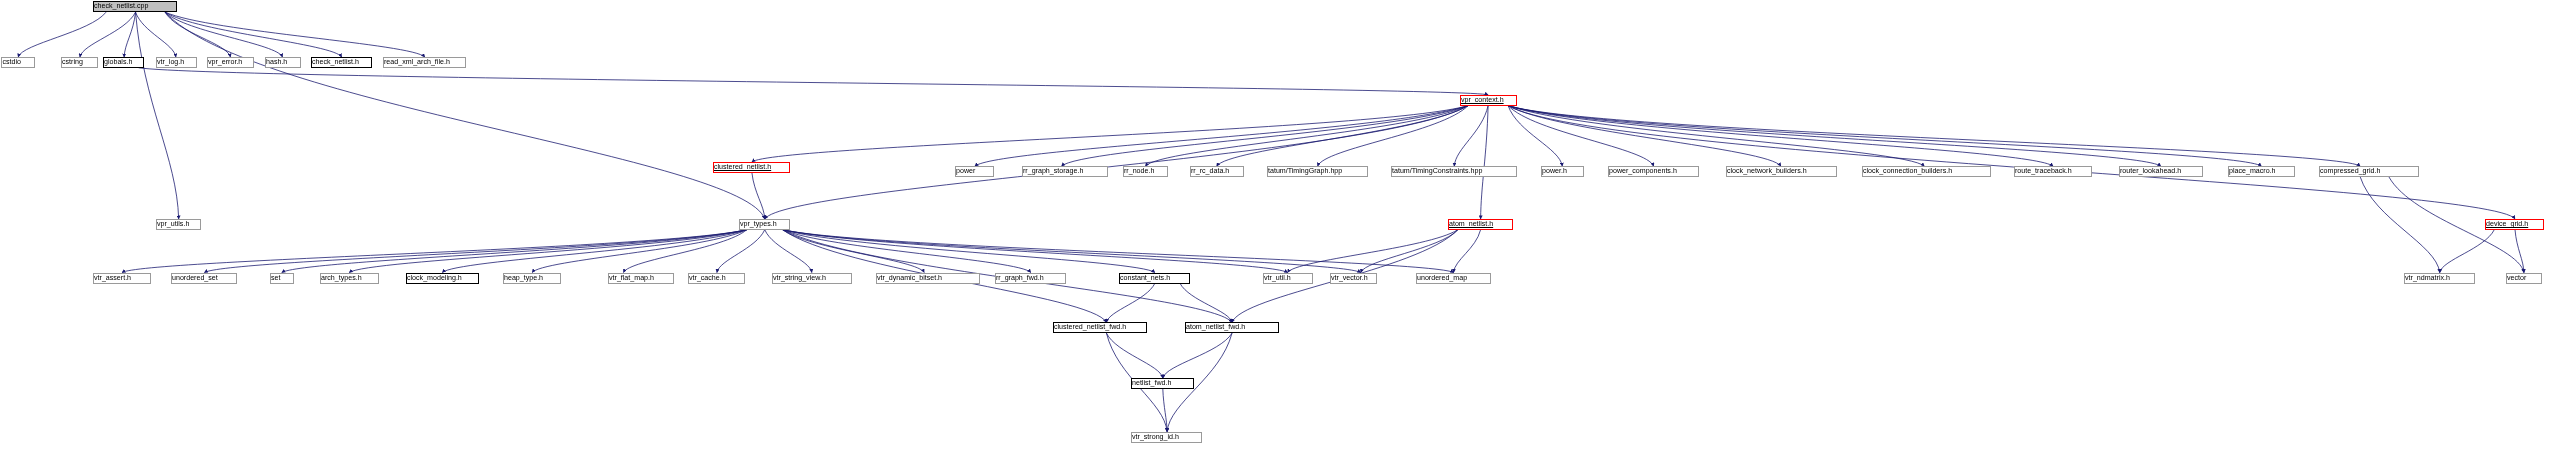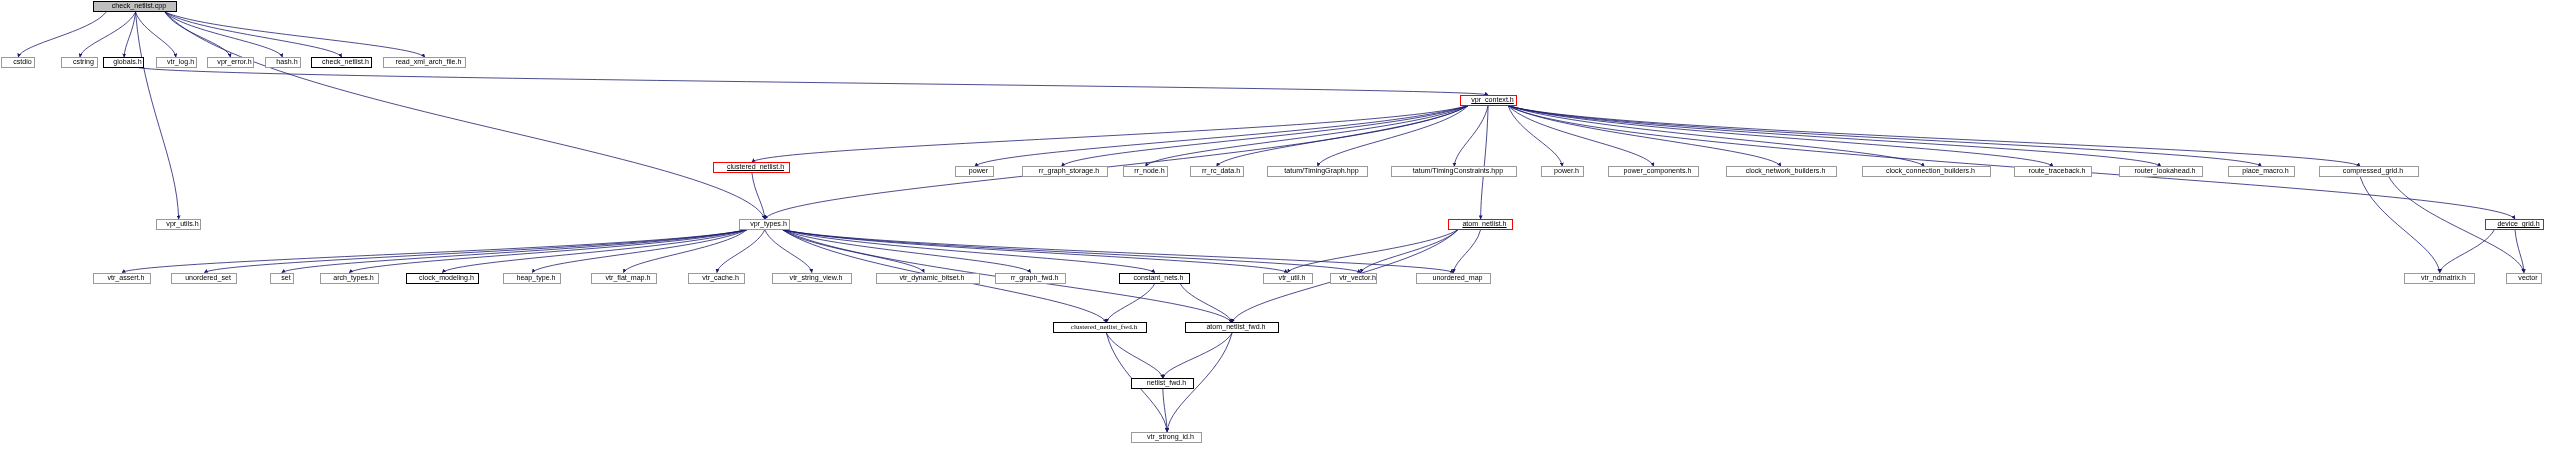--- a/index.html
+++ b/index.html
@@ -11,30 +11,28 @@
     background:#ffffff;
     font-family:"Liberation Sans", sans-serif;
     overflow:hidden;
   }
   #edges{position:absolute;left:0;top:0;width:2576px;height:453px;}
   .node{
     position:absolute;
     box-sizing:border-box;
     height:10.7px;
     line-height:9.3px;
-    text-align:center;
     font-size:7.1px;
     color:#000000;
     background:#ffffff;
     border:0.7px solid #9a9a9a;
     white-space:nowrap;
     overflow:hidden;
     z-index:5;
     letter-spacing:0px;
-    padding-left:8px;
   }
   .node.root{
     background:#bfbfbf;
     border:0.7px solid #000000;
   }
   .node.hdr{
     border:0.7px solid #000000;
   }
   .node.red{
     border:0.7px solid #ff0000;
@@ -148,30 +146,30 @@
       <div class="node plain" style="left: 2319px; top: 166px; width: 100px;">compressed_grid.h</div>
       <div class="node red" style="left: 2485px; top: 219px; width: 59px;">device_grid.h</div>
       <div class="node plain" style="left: 739px; top: 219px; width: 51px;">vpr_types.h</div>
       <div class="node red" style="left: 1448px; top: 219px; width: 65px;">atom_netlist.h</div>
       <div class="node plain" style="left: 93px; top: 273px; width: 58px;">vtr_assert.h</div>
       <div class="node plain" style="left: 171px; top: 273px; width: 66px;">unordered_set</div>
       <div class="node plain" style="left: 270px; top: 273px; width: 24px;">set</div>
       <div class="node plain" style="left: 320px; top: 273px; width: 59px;">arch_types.h</div>
       <div class="node hdr" style="left: 406px; top: 273px; width: 73px;">clock_modeling.h</div>
       <div class="node plain" style="left: 503px; top: 273px; width: 58px;">heap_type.h</div>
-      <div class="node plain" style="left: 591px; top: 273px; width: 66px;">vtr_flat_map.h</div>
+      <div class="node plain" style="left: 608px; top: 273px; width: 66px;">vtr_flat_map.h</div>
       <div class="node plain" style="left: 688px; top: 273px; width: 57px;">vtr_cache.h</div>
       <div class="node plain" style="left: 772px; top: 273px; width: 80px;">vtr_string_view.h</div>
       <div class="node plain" style="left: 876px; top: 273px; width: 104px;">vtr_dynamic_bitset.h</div>
       <div class="node plain" style="left: 995px; top: 273px; width: 71px;">rr_graph_fwd.h</div>
       <div class="node hdr" style="left: 1119px; top: 273px; width: 71px;">constant_nets.h</div>
       <div class="node plain" style="left: 1263px; top: 273px; width: 50px;">vtr_util.h</div>
       <div class="node plain" style="left: 1330px; top: 273px; width: 47px;">vtr_vector.h</div>
       <div class="node plain" style="left: 1416px; top: 273px; width: 75px;">unordered_map</div>
       <div class="node plain" style="left: 2404px; top: 273px; width: 71px;">vtr_ndmatrix.h</div>
       <div class="node plain" style="left: 2506px; top: 273px; width: 36px;">vector</div>
-      <div class="node hdr" style="left: 1053px; top: 322px; width: 94px; font-family: Liberation Serif, serif;">clustered_netlist_fwd.h</div>
+      <div class="node hdr" style="left: 1053px; top: 322px; width: 94px;">clustered_netlist_fwd.h</div>
       <div class="node hdr" style="left: 1185px; top: 322px; width: 94px;">atom_netlist_fwd.h</div>
       <div class="node hdr" style="left: 1131px; top: 378px; width: 63px;">netlist_fwd.h</div>
       <div class="node plain" style="left: 1131px; top: 432px; width: 71px;">vtr_strong_id.h</div>
     </div>
 </div>
 
 
 </body></html>

